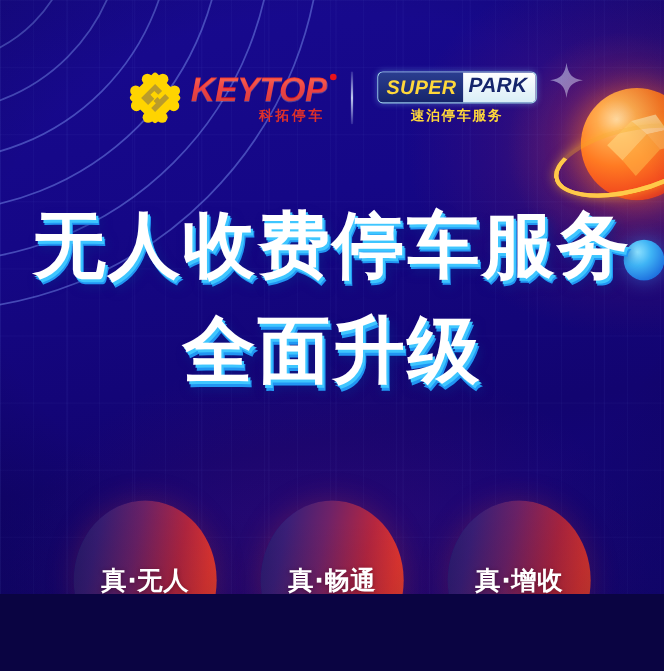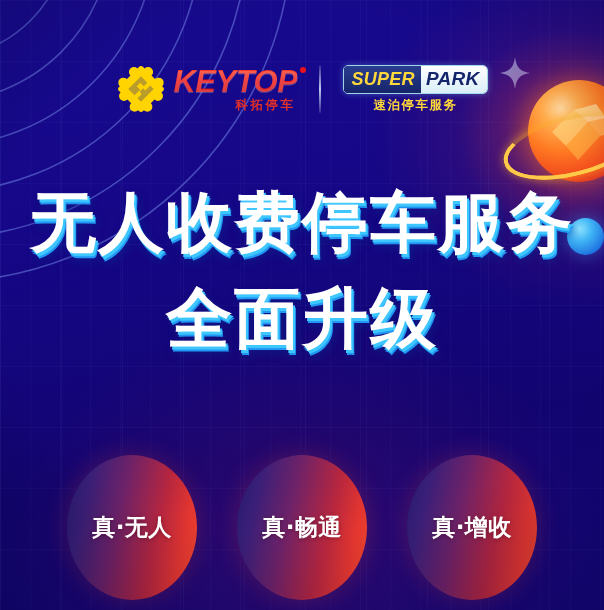--- a/index.html
+++ b/index.html
@@ -7,21 +7,21 @@
     padding: 0;
     background: #0a0442;
   }
   body {
     font-family: "Liberation Sans", "DejaVu Sans", sans-serif;
   }
 
   #poster {
     position: relative;
     width: 604px;
-    height: 610px;
+    height: 540px;
     overflow: hidden;
     background:
       radial-gradient(ellipse 300px 240px at 585px 135px, rgba(255,90,30,0.30) 0%, rgba(140,30,90,0.16) 45%, rgba(20,8,130,0) 72%),
       radial-gradient(ellipse 420px 320px at 300px 540px, rgba(140,25,90,0.22) 0%, rgba(20,8,130,0) 70%),
       linear-gradient(170deg, #180a8f 0%, #150786 35%, #120470 70%, #15067f 100%);
   }
 
   
   .grid-overlay {
     position: absolute;

